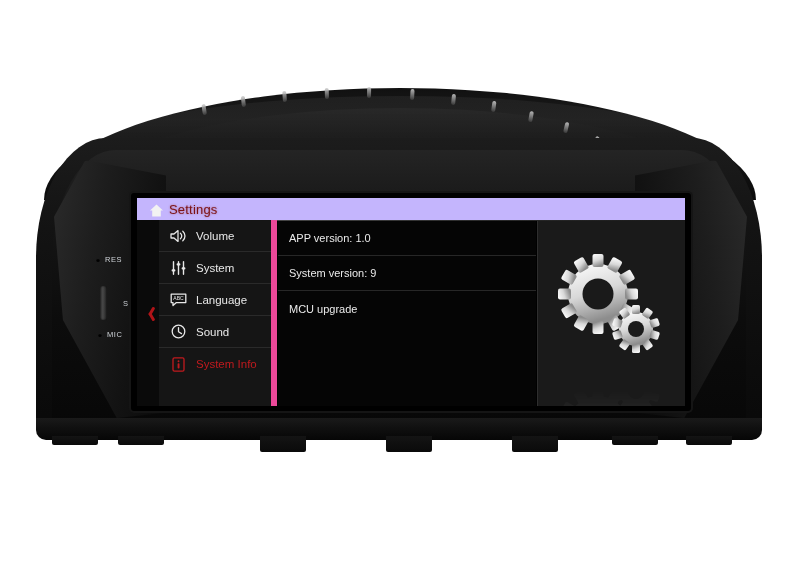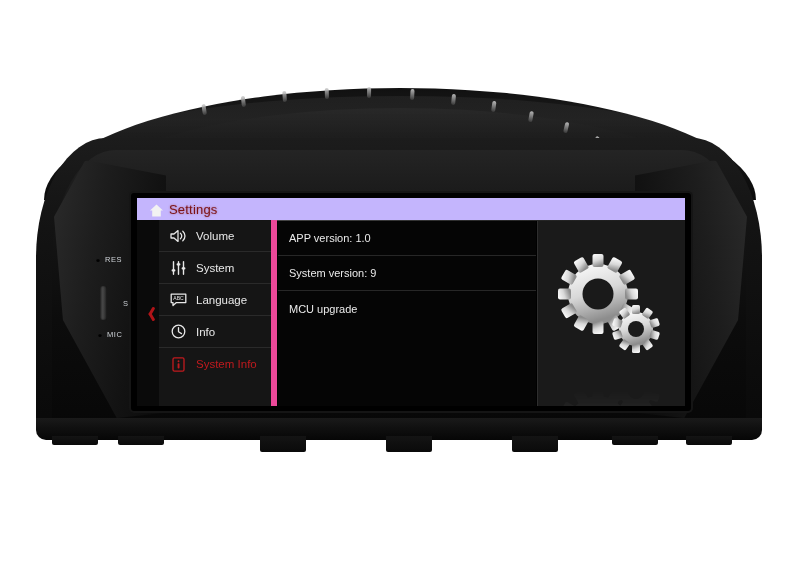--- a/index.html
+++ b/index.html
@@ -276,21 +276,21 @@
           </span>
           <span class="mi-label">Language</span>
         </div>
         <div class="menu-item">
           <span class="mi-icon">
             <svg width="15" height="15" viewBox="0 0 15 15">
               <circle cx="7.5" cy="7.5" r="6.3" fill="none" stroke="#e8e8e8" stroke-width="1.3"></circle>
               <path d="M7.5 3.6v4.2l3 1.8" fill="none" stroke="#e8e8e8" stroke-width="1.3" stroke-linecap="round" stroke-linejoin="round"></path>
             </svg>
           </span>
-          <span class="mi-label">Info</span>
+          <span class="mi-label">Sound</span>
         </div>
         <div class="menu-item active">
           <span class="mi-icon">
             <svg width="13" height="15" viewBox="0 0 13 15">
               <rect x="1" y="0.9" width="11" height="13.2" rx="1.4" fill="none" stroke="#c01a1e" stroke-width="1.3"></rect>
               <circle cx="6.5" cy="4.2" r="0.95" fill="#c01a1e"></circle>
               <rect x="5.6" y="6.2" width="1.9" height="5.4" rx="0.8" fill="#c01a1e"></rect>
             </svg>
           </span>
           <span class="mi-label">System Info</span>

